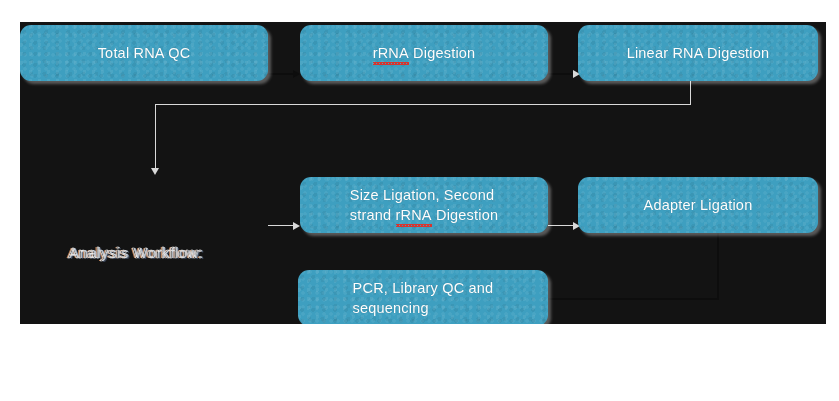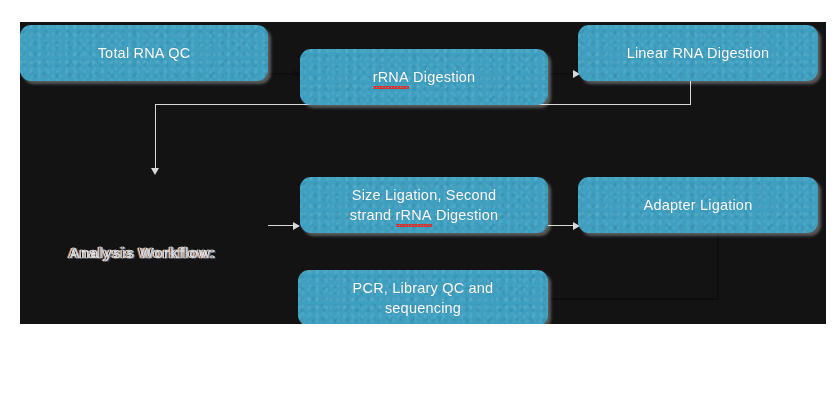--- a/index.html
+++ b/index.html
@@ -35,21 +35,20 @@
       radial-gradient(circle at 37% 62%, rgba(0,0,0,.06) 0 2px, transparent 2px),
       radial-gradient(circle at 72% 28%, rgba(255,255,255,.06) 0 1.5px, transparent 2px),
       radial-gradient(circle at 88% 76%, rgba(0,0,0,.05) 0 2px, transparent 2px),
       #3e9fc0;
     background-size: 9px 9px, 11px 11px, 7px 7px, 13px 13px, auto;
     border-radius: 11px;
     box-shadow: 3px 3px 3px rgba(255,255,255,.30);
     display: flex;
     align-items: center;
     justify-content: center;
-    text-align: center;
     color: #fefefe;
     font-size: 14.5px;
     line-height: 1.38;
     letter-spacing: .2px;
     padding: 2px 0;
     text-shadow: 0 0 1px rgba(0,0,0,.25);
   }
 
   
   .sp {
@@ -105,21 +104,21 @@
     position: absolute;
     font-size: 15px;
     letter-spacing: .5px;
     white-space: nowrap;
     color: transparent;
     -webkit-text-stroke: .7px #e8e8e8;
     text-shadow:
       1.6px 0 0 rgba(210,225,245,.75),
       -1.6px 0 0 rgba(255,175,120,.70),
       2.6px .5px 0 rgba(120,150,200,.35);
-    font-weight: 700;
+    font-weight: 400;
   }
 </style>
 </head>
 <body>
 
 <div id="canvas">
 
   <div class="seg h dark" style="left:248px; top:51px; width:30px; background:#0d0d0d; height:2px;"></div>
   <div class="arrow-r" style="left:273px; top:48px; border-left-color:#0d0d0d;"></div>
 
@@ -138,21 +137,21 @@
   <div class="arrow-r" style="left:553px; top:200px;"></div>
 
   <div class="seg v" style="left:697px; top:208px; height:68px; width:2px; background:#0d0d0d;"></div>
   <div class="seg h" style="left:290px; top:276px; width:409px; height:2px; background:#0d0d0d;"></div>
   <div class="arrow-l" style="left:285px; top:273px;"></div>
 
   <div class="node" style="left:0px; top:3px; width:248px; height:56px;">
     <span>Total RNA QC</span>
   </div>
 
-  <div class="node" style="left:280px; top:3px; width:248px; height:56px;margin-top:24px;">
+  <div class="node" style="left:280px; top:3px; width:248px; height:56px;">
     <span><span class="sp">rRNA</span><span> Digestion</span></span>
   </div>
 
   <div class="node" style="left:558px; top:3px; width:240px; height:56px;">
     <span>Linear RNA Digestion</span>
   </div>
 
 
   <div class="node" style="left:280px; top:155px; width:248px; height:56px;">
     <span><span>Size Ligation, Second</span><br><span>strand </span><span class="sp">rRNA</span><span> Digestion</span></span>

